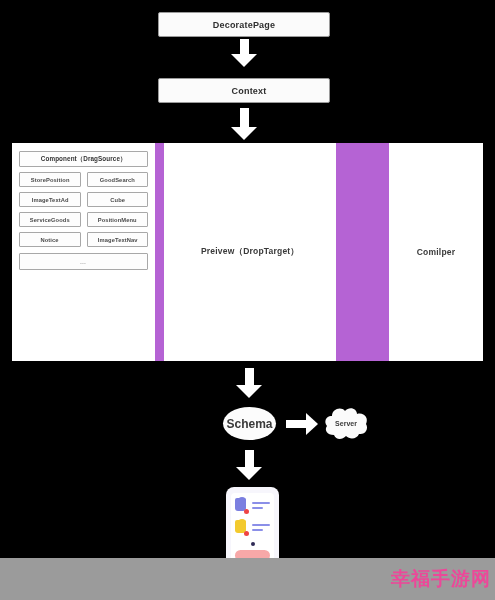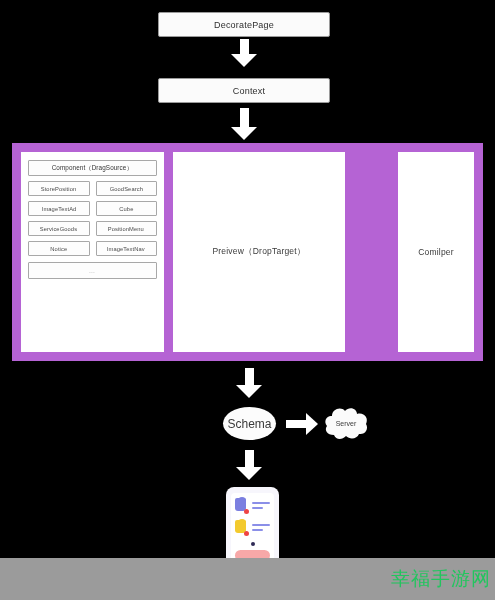--- a/index.html
+++ b/index.html
@@ -7,20 +7,21 @@
     padding: 0;
     background: #000000;
   }
   #canvas {
     position: relative;
     width: 495px;
     height: 600px;
     background: #000000;
     overflow: hidden;
     font-family: "Liberation Sans", sans-serif;
+    font-weight: bold;
   }
 
   
   .node-box {
     position: absolute;
     background: #fbfbfb;
     border: 1px solid #9a9a9a;
     border-radius: 2px;
     display: flex;
     align-items: center;
@@ -73,21 +74,20 @@
 
   
   #stage {
     position: absolute;
     left: 12px;
     top: 143px;
     width: 471px;
     height: 218px;
     background: #b563d4;
     box-sizing: border-box;
-    padding: 9px;
     display: flex;
     gap: 9px;
   }
   .panel {
     background: #ffffff;
     border: 1px solid #ffffff;
     box-sizing: border-box;
     position: relative;
   }
   #panel-component { width: 143px; padding: 7px 6px; }
@@ -225,21 +225,21 @@
     position: absolute;
     left: 0; top: 558px;
     width: 495px; height: 42px;
     background: #9b9b9b;
   }
   #watermark {
     position: absolute;
     right: 4px;
     top: 566px;
     font-size: 19px;
-    color: #22c55e;
+    color: #ec4899;
     letter-spacing: 1px;
     white-space: nowrap;
   }
 </style>
 </head>
 <body>
 
 <div id="canvas">
 
   <div class="node-box" style="left:158px; top:12px; width:172px; height:25px;">

